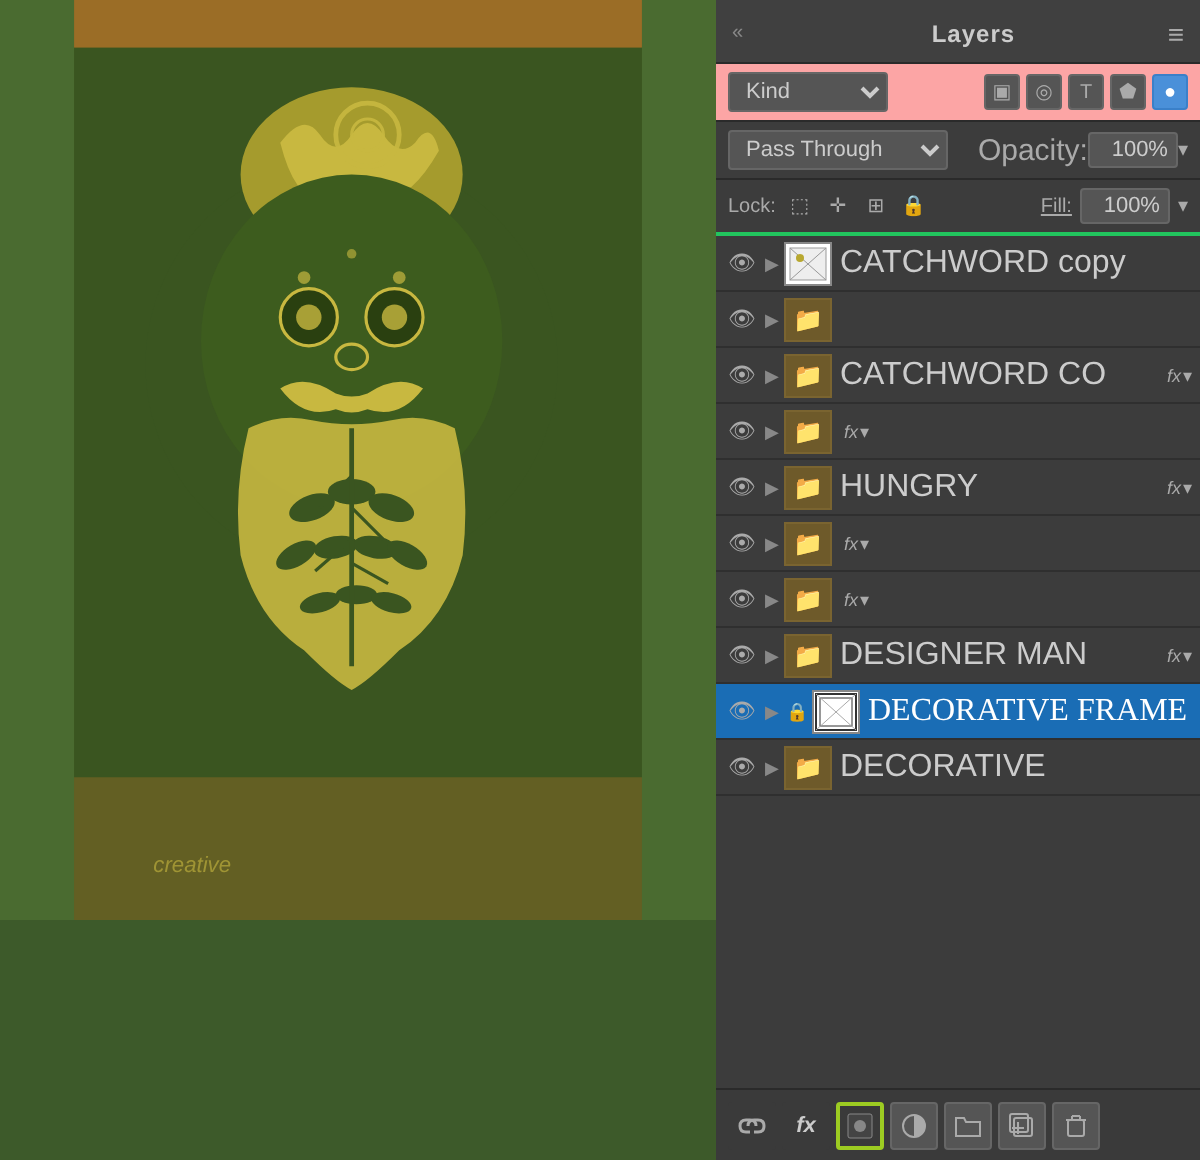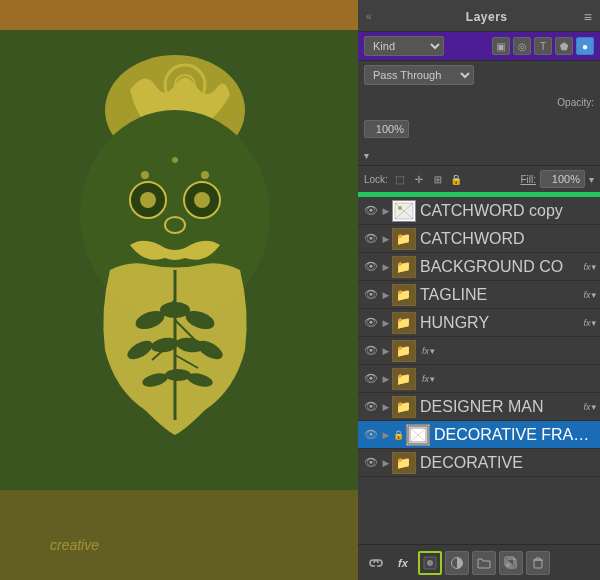--- a/index.html
+++ b/index.html
@@ -11,21 +11,21 @@
       font-size: 11px;
       background: #3d5a2a;
       position: relative;
     }
 
     
     .canvas-area {
       position: absolute;
       left: 0; top: 0;
       width: 358px;
-      height: 580px;
+      height: 460px;
       background: #4a6b30;
       overflow: hidden;
     }
 
     
     .layers-panel {
       position: absolute;
       right: 0; top: 0;
       width: 242px;
       height: 580px;
@@ -55,21 +55,21 @@
     }
 
     .panel-menu-icon {
       color: #aaa;
       cursor: pointer;
       font-size: 14px;
     }
 
     
     .kind-row {
-      background: #4c1d95;
+      background: #fca5a5;
       padding: 4px 6px;
       display: flex;
       align-items: center;
       gap: 4px;
       border-bottom: 1px solid #2a2a2a;
     }
 
     .kind-select {
       background: #555;
       border: 1px solid #666;
@@ -113,60 +113,60 @@
       cursor: pointer;
       color: white;
       font-size: 10px;
       font-weight: bold;
     }
 
     
     .blend-row {
       padding: 4px 6px;
       display: flex;
-      gap: 12px;
+      align-items: center;
+      gap: 0;
       border-bottom: 1px solid #2a2a2a;
-      flex-direction: column;
     }
 
     .blend-select {
       background: #555;
       border: 1px solid #666;
       color: #ccc;
       font-size: 11px;
       padding: 2px 4px;
       width: 110px;
       cursor: pointer;
       border-radius: 2px;
     }
 
     .opacity-label {
       color: #aaa;
-      font-size: 10px;
+      font-size: 15px;
       margin-left: auto;
     }
 
     .opacity-value {
       background: #555;
       border: 1px solid #666;
       color: #ccc;
       font-size: 11px;
       padding: 2px 4px;
       width: 45px;
       text-align: right;
       border-radius: 2px;
     }
 
     
     .lock-row {
       padding: 4px 6px;
       display: flex;
       align-items: center;
       gap: 4px;
-      border-bottom: 5px solid #22c55e;
+      border-bottom: 2px solid #22c55e;
     }
 
     .lock-label {
       color: #aaa;
       font-size: 10px;
     }
 
     .lock-icons {
       display: flex;
       gap: 3px;
@@ -217,20 +217,21 @@
       height: 28px;
       position: relative;
     }
 
     .layer-item.selected {
       background: #1a6db5;
     }
 
     .layer-item.selected .layer-name {
       color: white;
+      font-family: Liberation Serif, serif;
     }
 
     .eye-icon {
       width: 18px;
       height: 18px;
       display: flex;
       align-items: center;
       justify-content: center;
       cursor: pointer;
       color: #aaa;
@@ -502,41 +503,39 @@
       </div>
       <span class="layer-name">CATCHWORD copy</span>
     </div>
 
     <div class="layer-item">
       <div class="eye-icon">👁</div>
       <div class="expand-arrow">▶</div>
       <div class="layer-thumb folder">
         <span class="folder-icon">📁</span>
       </div>
-      <span class="layer-name">CATCHWORD</span>
-    </div>
-
-    <div class="layer-item">
-      <div class="eye-icon">👁</div>
-      <div class="expand-arrow">▶</div>
-      <div class="layer-thumb folder">
-        <span class="folder-icon">📁</span>
-      </div>
-      <span class="layer-name">BACKGROUND CO</span>
+    </div>
+
+    <div class="layer-item">
+      <div class="eye-icon">👁</div>
+      <div class="expand-arrow">▶</div>
+      <div class="layer-thumb folder">
+        <span class="folder-icon">📁</span>
+      </div>
+      <span class="layer-name">CATCHWORD CO</span>
       <span class="fx-badge">fx</span>
       <span class="fx-arrow">▾</span>
     </div>
 
     <div class="layer-item">
       <div class="eye-icon">👁</div>
       <div class="expand-arrow">▶</div>
       <div class="layer-thumb folder">
         <span class="folder-icon">📁</span>
       </div>
-      <span class="layer-name">TAGLINE</span>
       <span class="fx-badge">fx</span>
       <span class="fx-arrow">▾</span>
     </div>
 
     <div class="layer-item">
       <div class="eye-icon">👁</div>
       <div class="expand-arrow">▶</div>
       <div class="layer-thumb folder">
         <span class="folder-icon">📁</span>
       </div>

